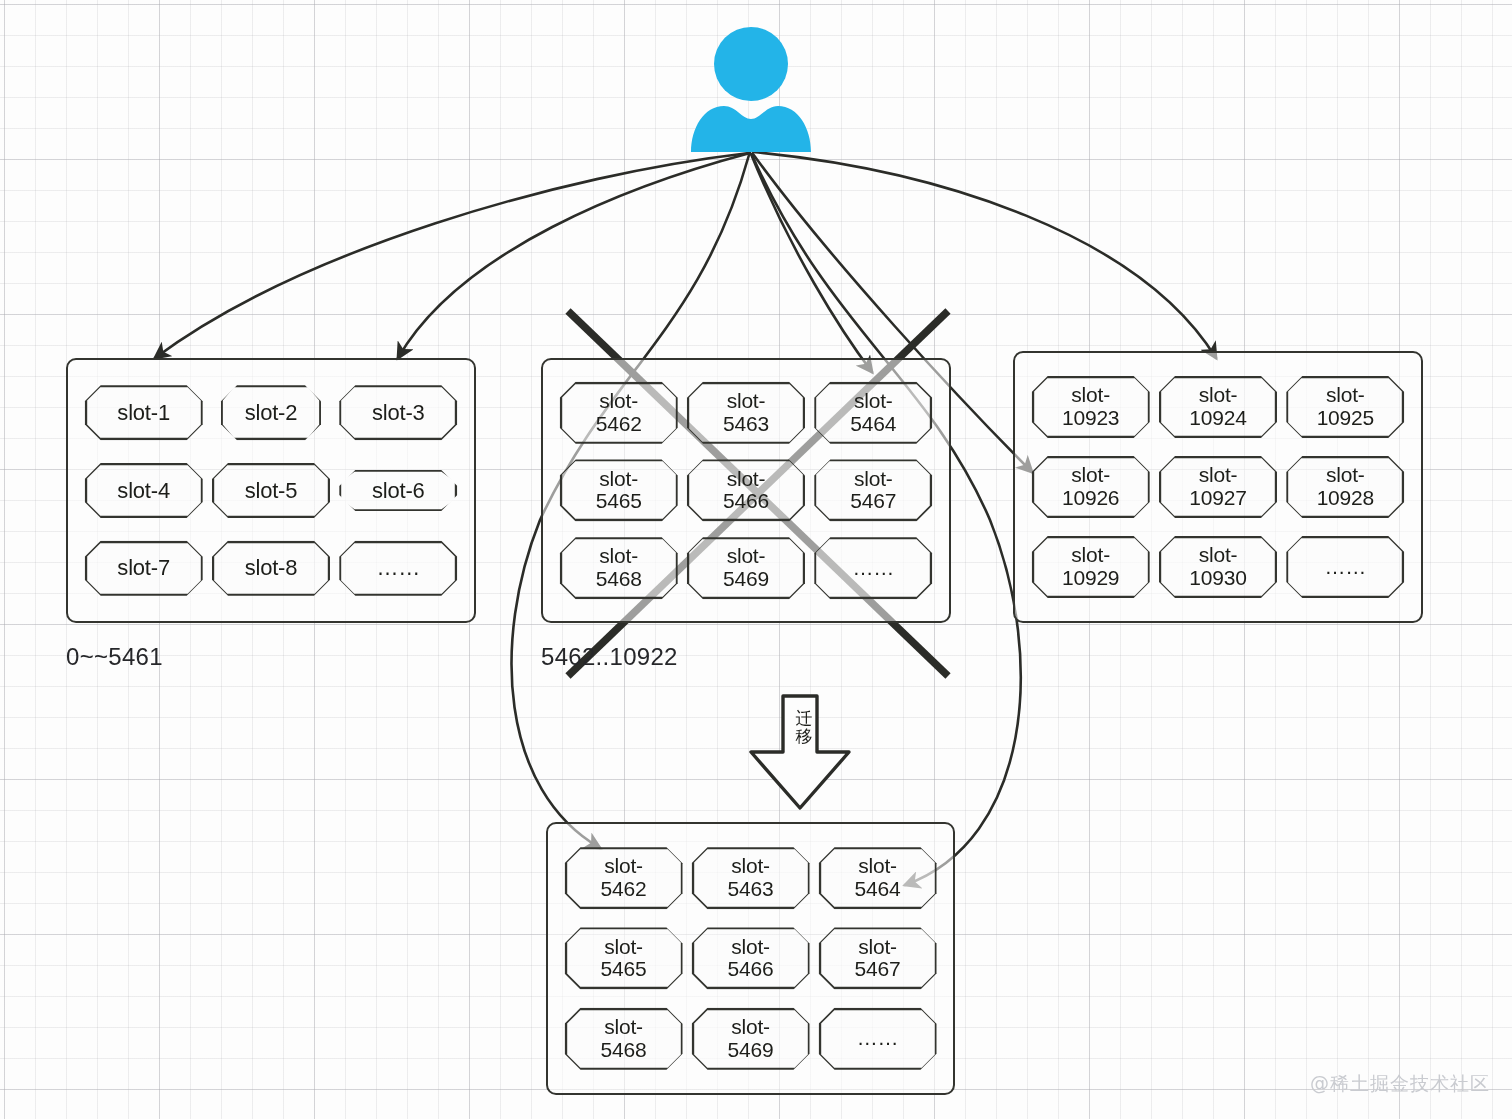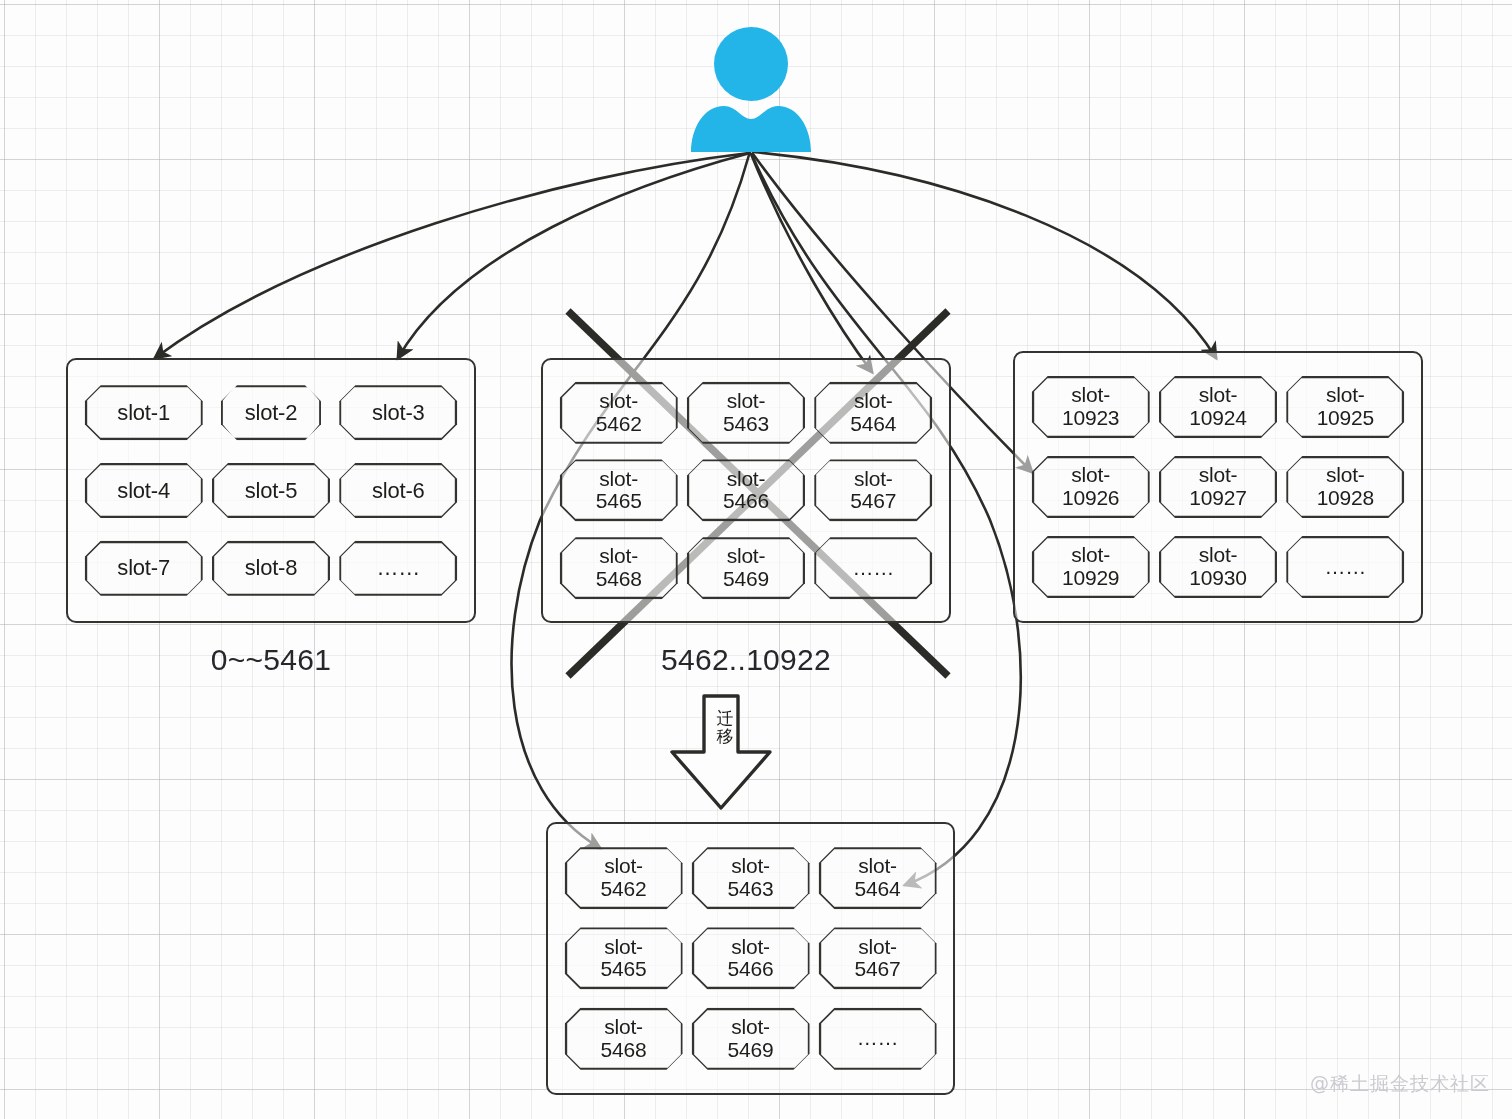--- a/index.html
+++ b/index.html
@@ -85,40 +85,39 @@
     white-space: pre-line;
     font-size: 21px;
     color: #1d1e1a;
   }
 
   
   #box-a .slot .txt { font-size: 22px; }
 
   .group-caption {
     position: absolute;
-    text-align: center;
-    font-size: 30px;
+    font-size: 24px;
     color: #26272a;
     letter-spacing: 0.3px;
     white-space: nowrap;
   }
 
   
   #user-icon {
     position: absolute;
     left: 690px;
     top: 26px;
     width: 122px;
     height: 126px;
   }
 
   
   #migrate-arrow {
     position: absolute;
-    left: 666px;
+    left: 745px;
     top: 694px;
     width: 110px;
     height: 116px;
   }
   #migrate-arrow .mig-label {
     position: absolute;
     left: 48px;
     top: 16px;
     width: 22px;
     font-size: 17px;
@@ -205,21 +204,21 @@
             <path d="M15,1 L103,1 L117,15 L117,40 L103,54 L15,54 L1,40 L1,15 Z" fill="rgba(253,253,253,0.30)" stroke="#33342f" stroke-width="2.4" stroke-linejoin="miter"></path>
           </svg>
           <span class="txt">slot-4</span>
         </div>
         <div class="slot" style="width: 118px; height: 55px; border: none; text-align: center;">
           <svg class="oct" viewBox="0 0 118 55" preserveAspectRatio="none">
             <path d="M15,1 L103,1 L117,15 L117,40 L103,54 L15,54 L1,40 L1,15 Z" fill="rgba(253,253,253,0.30)" stroke="#33342f" stroke-width="2.4" stroke-linejoin="miter"></path>
           </svg>
           <span class="txt">slot-5</span>
         </div>
-        <div class="slot" style="width: 118px; height: 55px; border: none;">
+        <div class="slot" style="width: 118px; height: 41px; border: none;">
           <svg class="oct" viewBox="0 0 118 55" preserveAspectRatio="none">
             <path d="M15,1 L103,1 L117,15 L117,40 L103,54 L15,54 L1,40 L1,15 Z" fill="rgba(253,253,253,0.30)" stroke="#33342f" stroke-width="2.4" stroke-linejoin="miter"></path>
           </svg>
           <span class="txt">slot-6</span>
         </div>
         <div class="slot" style="width: 118px; height: 55px; border: none;">
           <svg class="oct" viewBox="0 0 118 55" preserveAspectRatio="none">
             <path d="M15,1 L103,1 L117,15 L117,40 L103,54 L15,54 L1,40 L1,15 Z" fill="rgba(253,253,253,0.30)" stroke="#33342f" stroke-width="2.4" stroke-linejoin="miter"></path>
           </svg>
           <span class="txt">slot-7</span>

